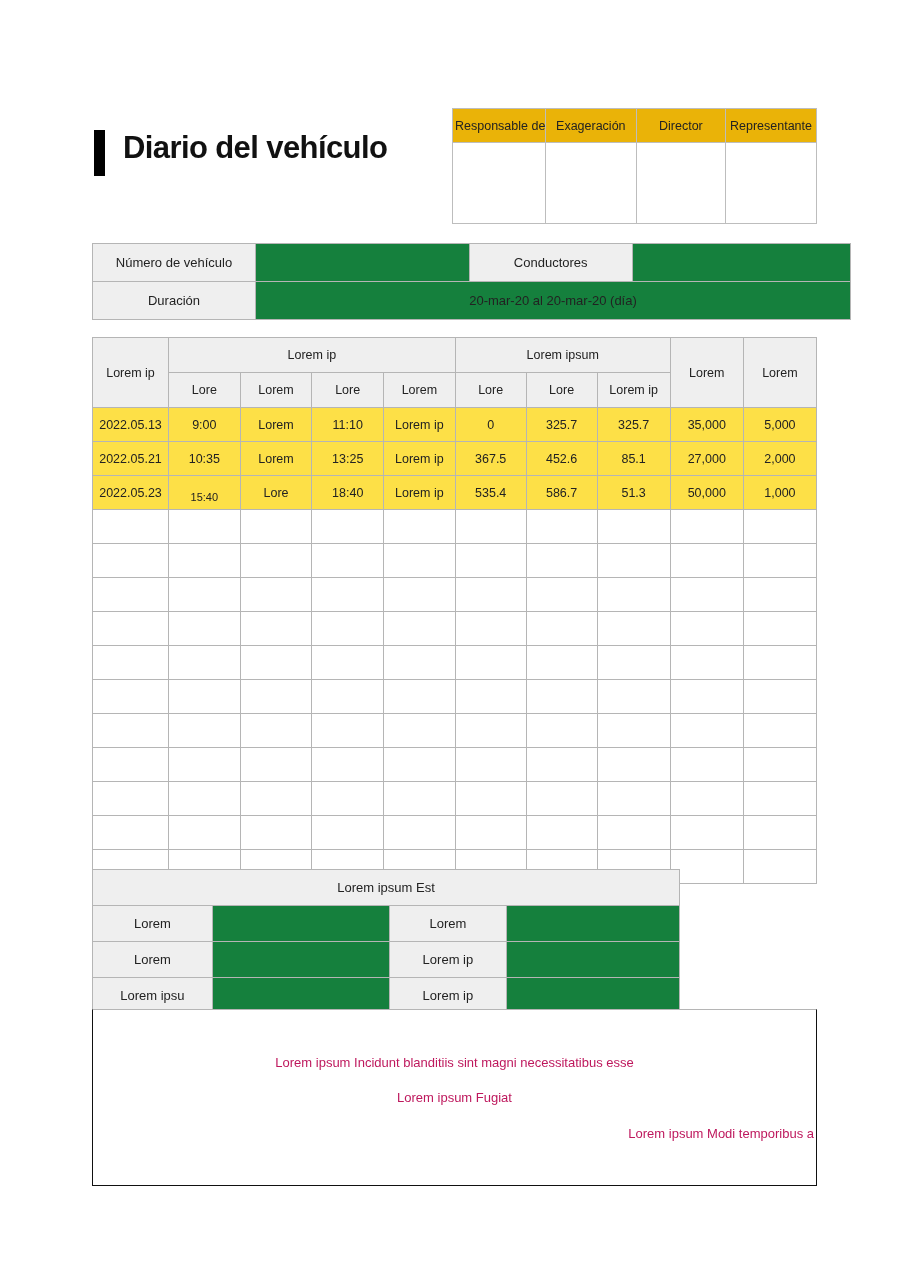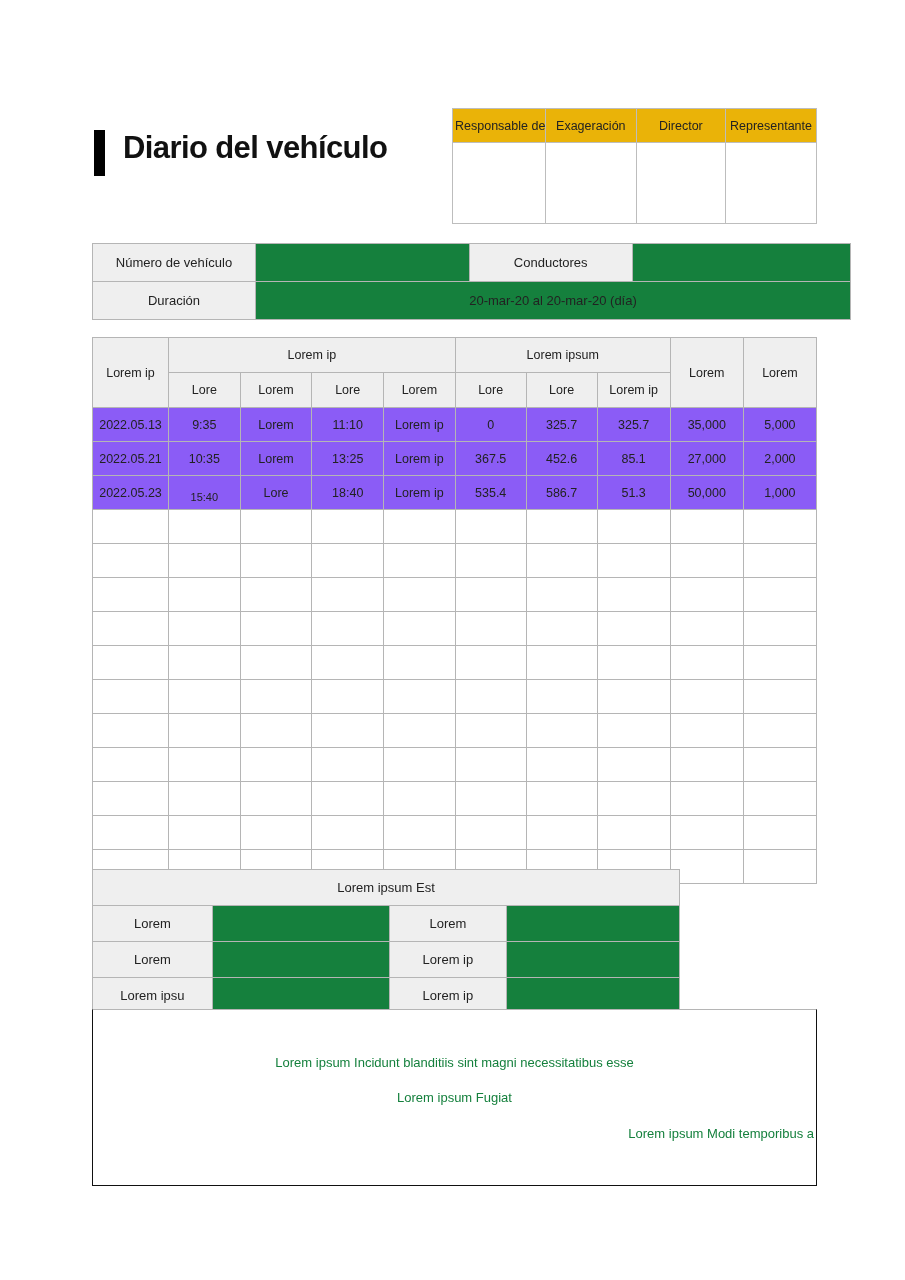--- a/index.html
+++ b/index.html
@@ -117,21 +117,21 @@
     border: 1.8px solid #111111;
   }
   table.log-table td.h {
     background: #efefef;
     font-size: 12.5px;
     height: 17px;
   }
   table.log-table td.h1 { height: 34px; }
   table.log-table td.hstack { height: 68px; }
   table.log-table td.d {
-    background: #8b5cf6;
+    background: #fde047;
     height: 33px;
     font-size: 12.5px;
   }
   table.log-table td.e {
     background: #ffffff;
     height: 33px;
   }
   .small-low {
     font-size: 11px;
     position: relative;
@@ -166,21 +166,21 @@
     top: 1009px;
     width: 725px;
     height: 177px;
     box-sizing: border-box;
     border: 1.8px solid #111111;
     border-top: 1px solid #b5b5b5;
     background: #ffffff;
   }
   .note-line {
     font-size: 13px;
-    color: #15803d;
+    color: #be185d;
     position: absolute;
     white-space: nowrap;
   }
   .note-1 { left: 0; right: 0; text-align: center; top: 45px; }
   .note-2 { left: 0; right: 0; text-align: center; top: 80px; }
   .note-3 { right: 2px; top: 116px; text-align: right; }
 </style>
 </head>
 <body>
 
@@ -263,21 +263,21 @@
         <td class="h h1">Lorem</td>
         <td class="h h1">Lore</td>
         <td class="h h1">Lorem</td>
         <td class="h h1">Lore</td>
         <td class="h h1">Lore</td>
         <td class="h h1">Lorem ip</td>
       </tr>
 
       <tr>
         <td class="d">2022.05.13</td>
-        <td class="d">9:35</td>
+        <td class="d">9:00</td>
         <td class="d tiny">Lorem</td>
         <td class="d">11:10</td>
         <td class="d tiny">Lorem ip</td>
         <td class="d">0</td>
         <td class="d">325.7</td>
         <td class="d">325.7</td>
         <td class="d">35,000</td>
         <td class="d">5,000</td>
       </tr>
       <tr>

